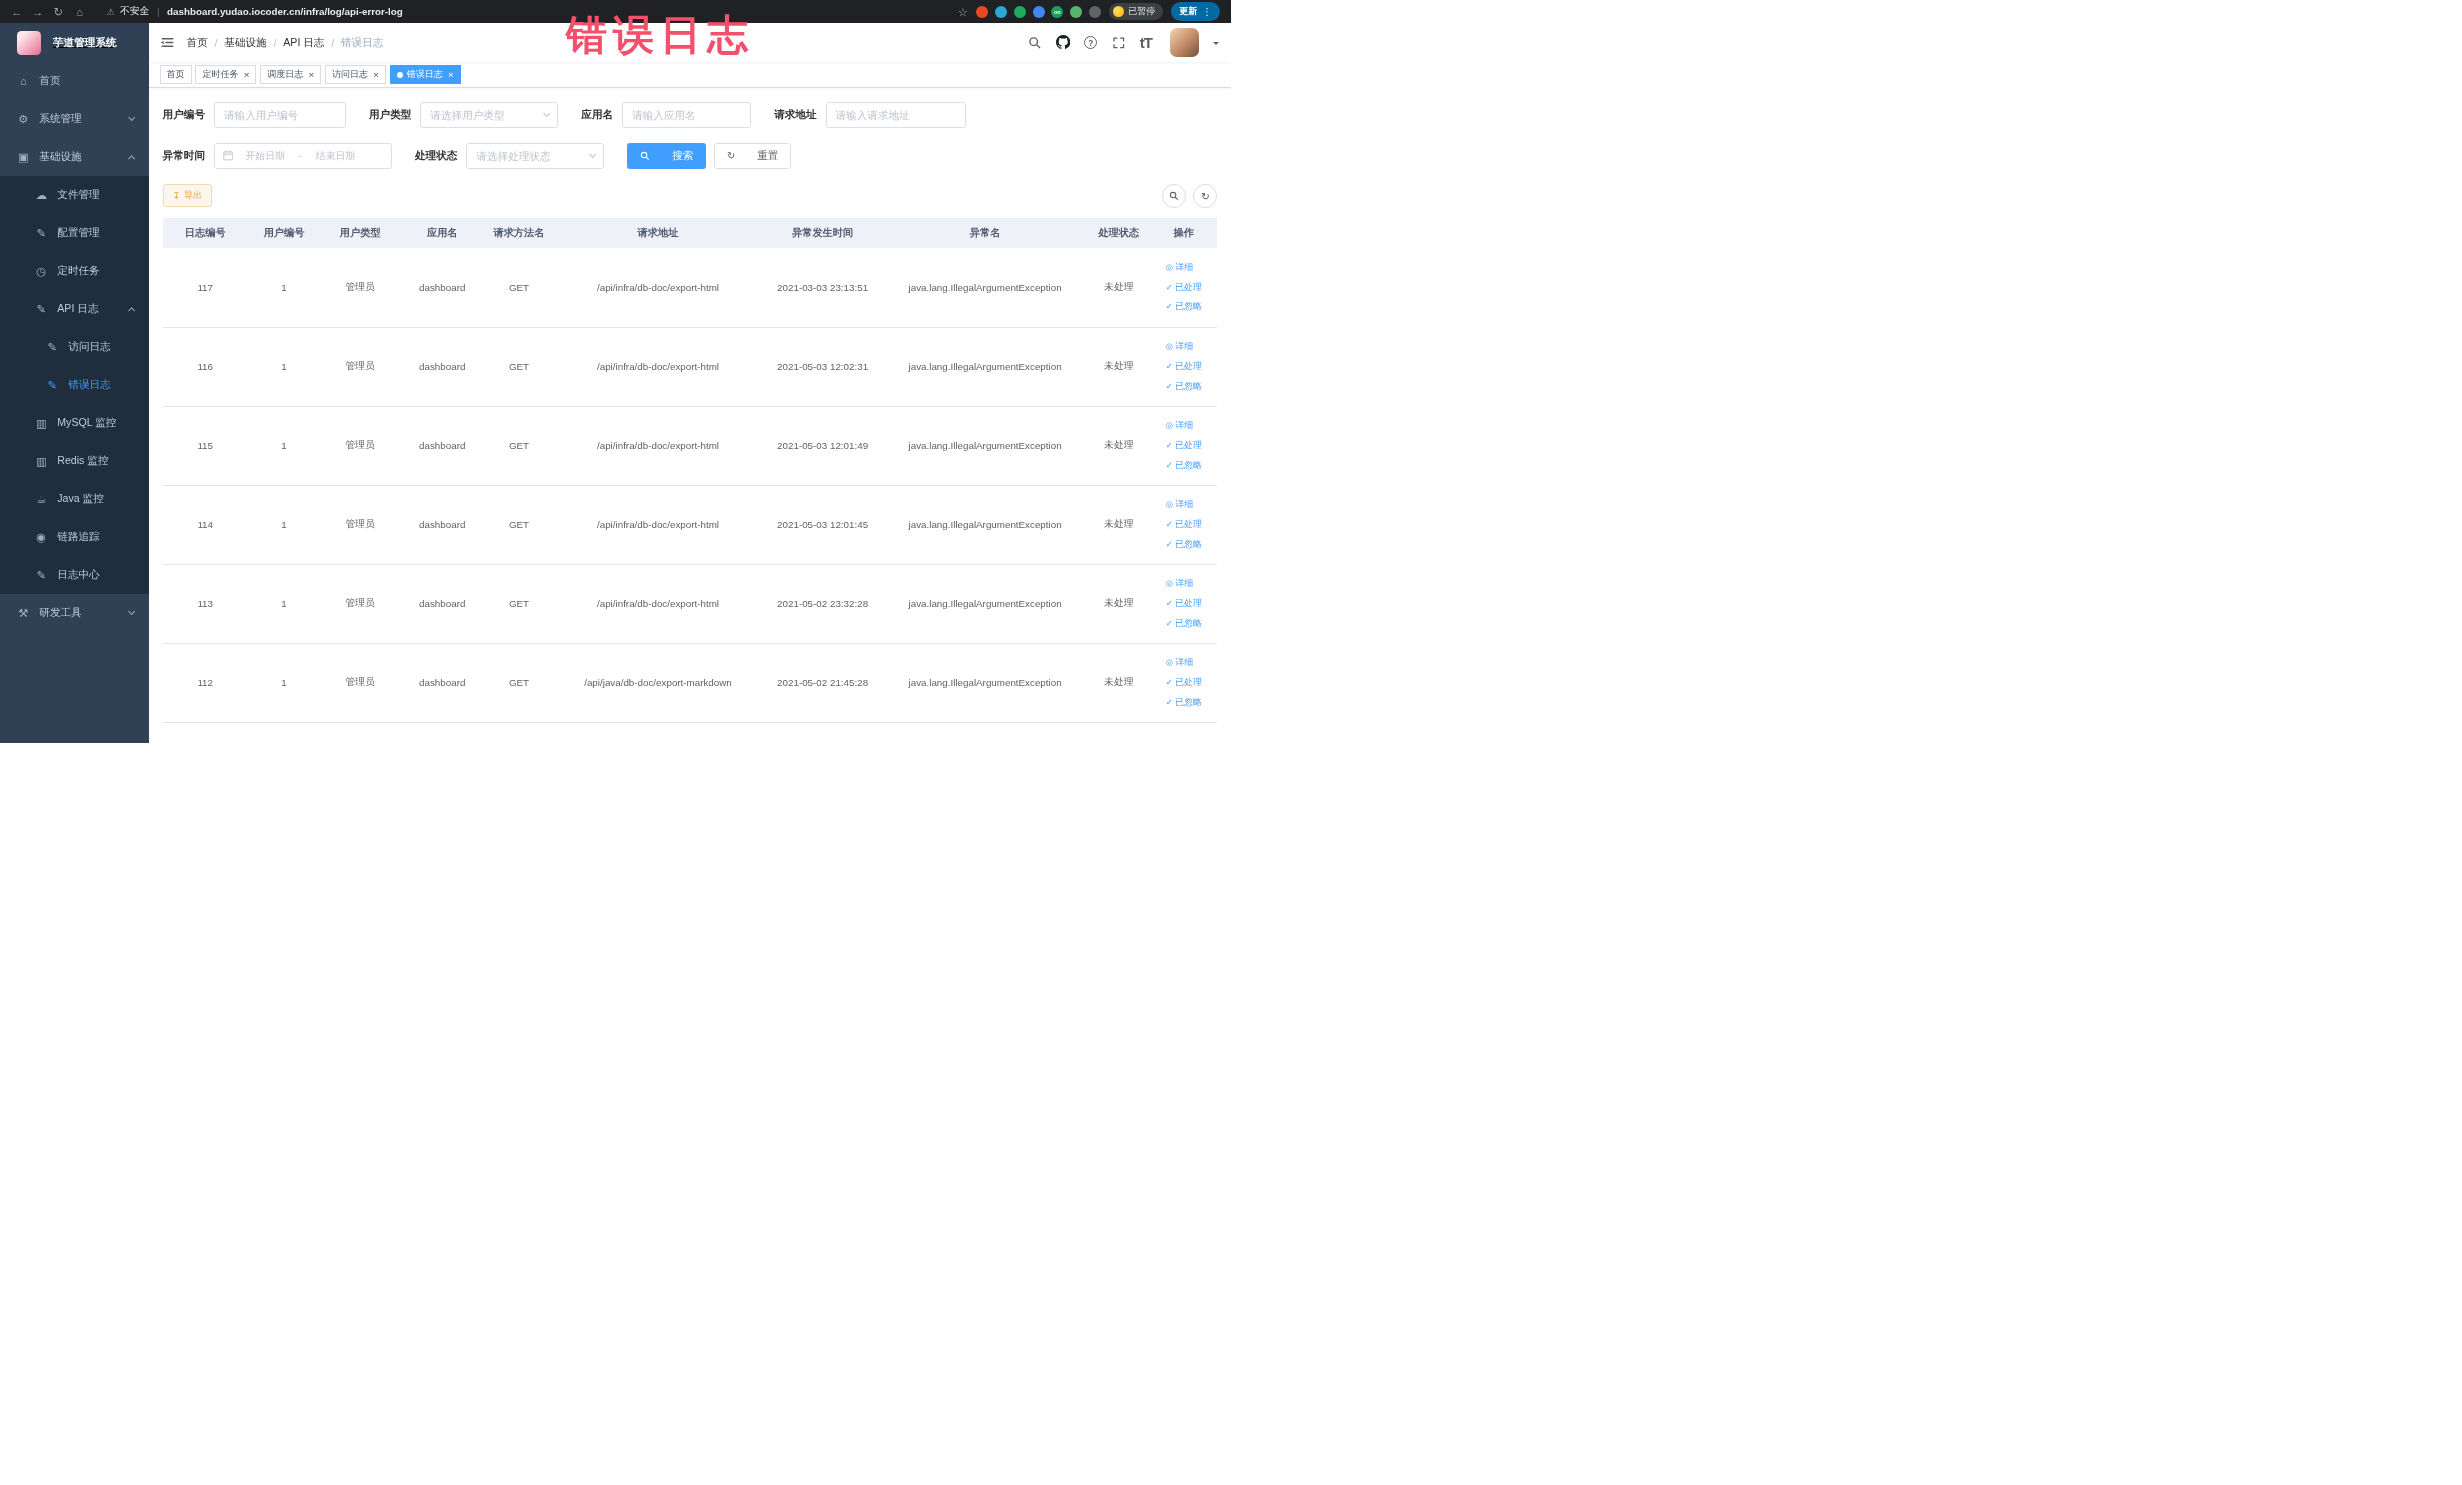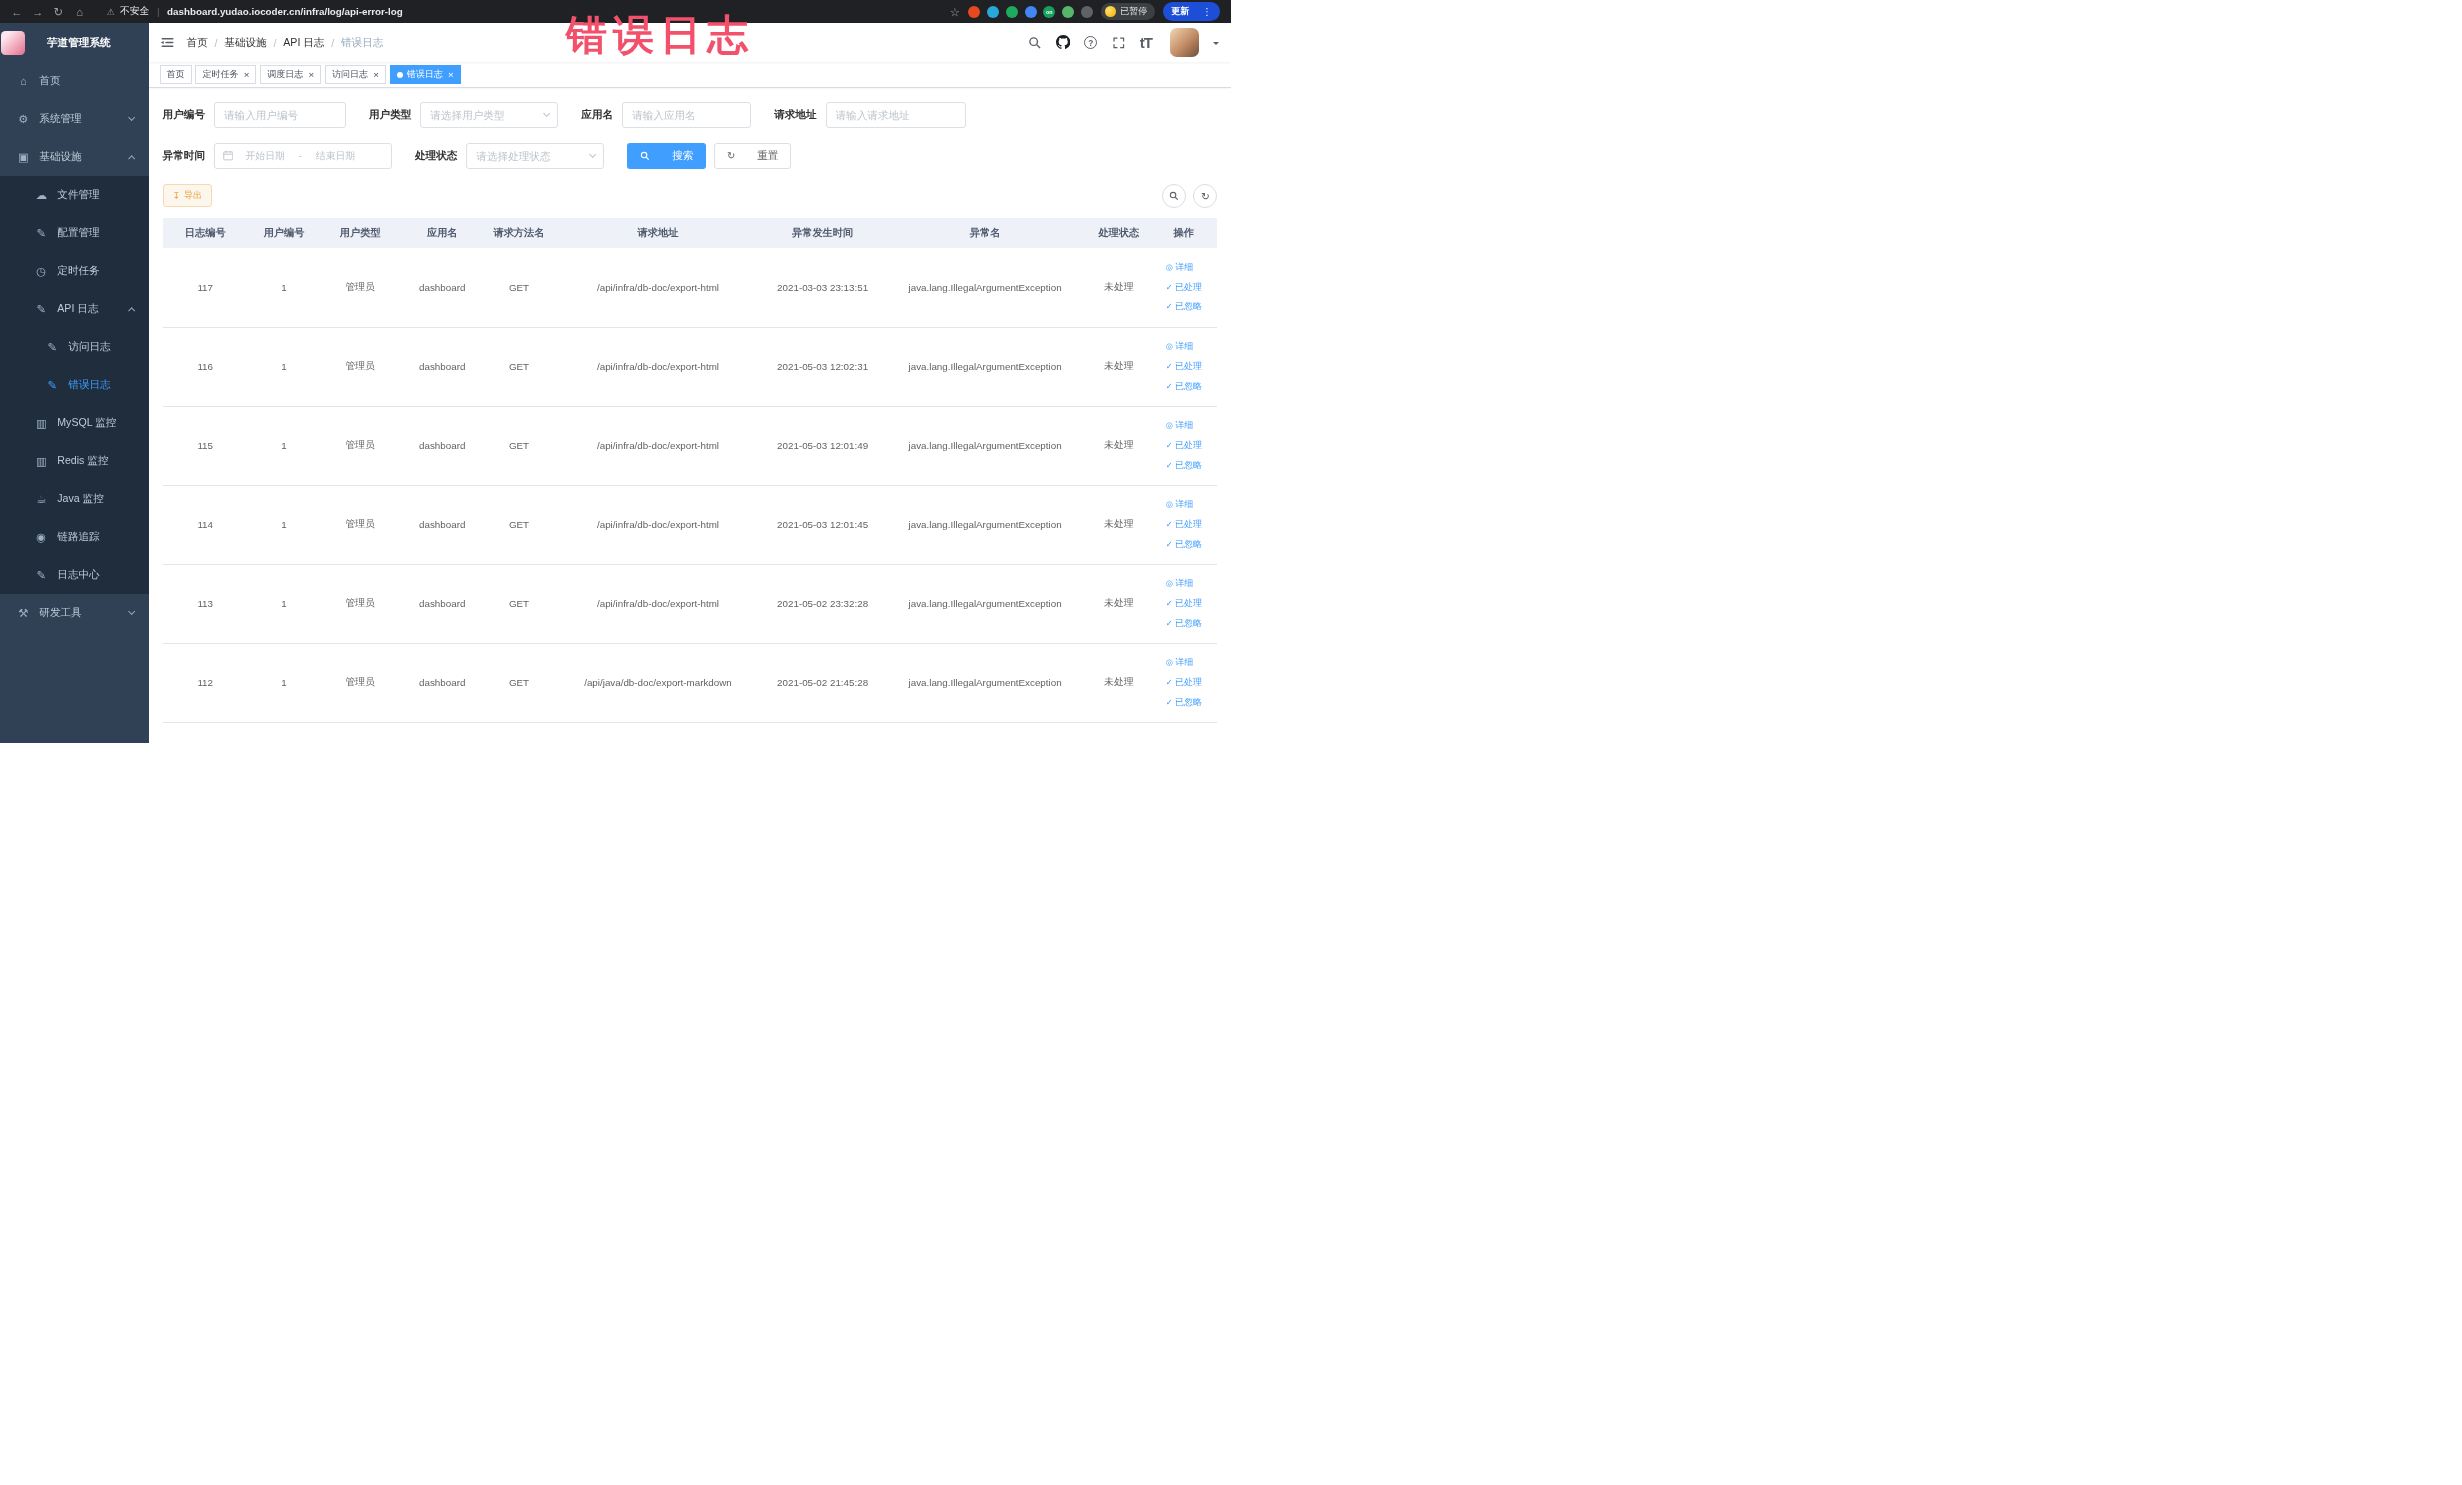--- a/index.html
+++ b/index.html
@@ -13,29 +13,29 @@
   .cicon { color:#9aa0a6; font-size:11.4px; width:18px; text-align:center; cursor:pointer; flex-shrink:0; }
   .omnibox { display:flex; align-items:center; gap:5.3px; flex:1; min-width:0; padding:1.5px 9px; margin:0 6px; }
   .warn-icon { color:#9aa0a6; font-size:9px; }
   .omni-sep { color:#5f6368; margin:0 2.3px; }
   .url-text { color:#e8eaed; font-size:9.8px; font-weight:600; white-space:nowrap; overflow:hidden; }
   .chrome-right { display:flex; align-items:center; gap:8.3px; flex-shrink:0; padding-right:3px; }
   .star-icon { color:#9aa0a6; font-size:11.4px; cursor:pointer; }
   .ext-dot { width:12px; height:12px; border-radius:50%; display:inline-flex; align-items:center; justify-content:center; font-size:5.3px; font-weight:700; color:#fff; cursor:pointer; }
   .paused-pill { display:flex; align-items:center; gap:4.5px; background:#3c4043; border-radius:9px; padding:2.3px 7.6px 2.3px 3.8px; font-size:9px; color:#e8eaed; cursor:pointer; }
   .paused-emoji { width:10.6px; height:10.6px; border-radius:50%; background:radial-gradient(circle at 35% 35%, #ffe16b, #f9ab00); display:inline-block; }
-  .update-pill { display:flex; align-items:center; gap:13px; background:#1d4ed8; border-radius:9.8px; padding:3px 8.3px; font-size:9px; color:#fff; font-weight:700; cursor:pointer; }
+  .update-pill { display:flex; align-items:center; gap:5px; background:#0369a1; border-radius:9.8px; padding:3px 8.3px; font-size:9px; color:#fff; font-weight:700; cursor:pointer; }
   .update-kebab { font-size:9.8px; font-weight:400; }
 
   
   .app { display:flex; height:721px; }
 
   
   .sidebar { width:149px; background:#304156; flex-shrink:0; overflow:hidden; }
-  .logo { height:39px; display:flex; align-items:center; gap:22px; padding-left:1px; }
+  .logo { height:39px; display:flex; align-items:center; gap:12px; padding-left:17px;text-decoration:underline; }
   .logo-img { width:24px; height:24px; border-radius:4.5px; background:linear-gradient(135deg,#fde7ee 20%,#ef9ab2 70%,#d8728f); flex-shrink:0; }
   .logo-title { color:#fff; font-weight:700; font-size:10.6px; white-space:nowrap; }
   .menu-item { height:38px; display:flex; align-items:center; color:#bfcbd9; font-size:10.6px; cursor:pointer; position:relative; padding-left:15px; white-space:nowrap; }
   .menu-item .mi-icon { width:16.7px; margin-right:7.6px; text-align:center; font-size:11.4px; color:#9fb0c5; flex-shrink:0; }
   .menu-item.level2 { padding-left:33px; background:#1f2d3d; }
   .menu-item.level3 { padding-left:44px; background:#1f2d3d; }
   .menu-item.active { color:#409eff; }
   .menu-item.active .mi-icon { color:#409eff; }
   .mi-chevron { position:absolute; right:15px; width:5.3px; height:5.3px; border-right:1.1px solid #92a5bd; border-bottom:1.1px solid #92a5bd; }
   .mi-chevron.down { transform:rotate(45deg); margin-top:-3px; }

